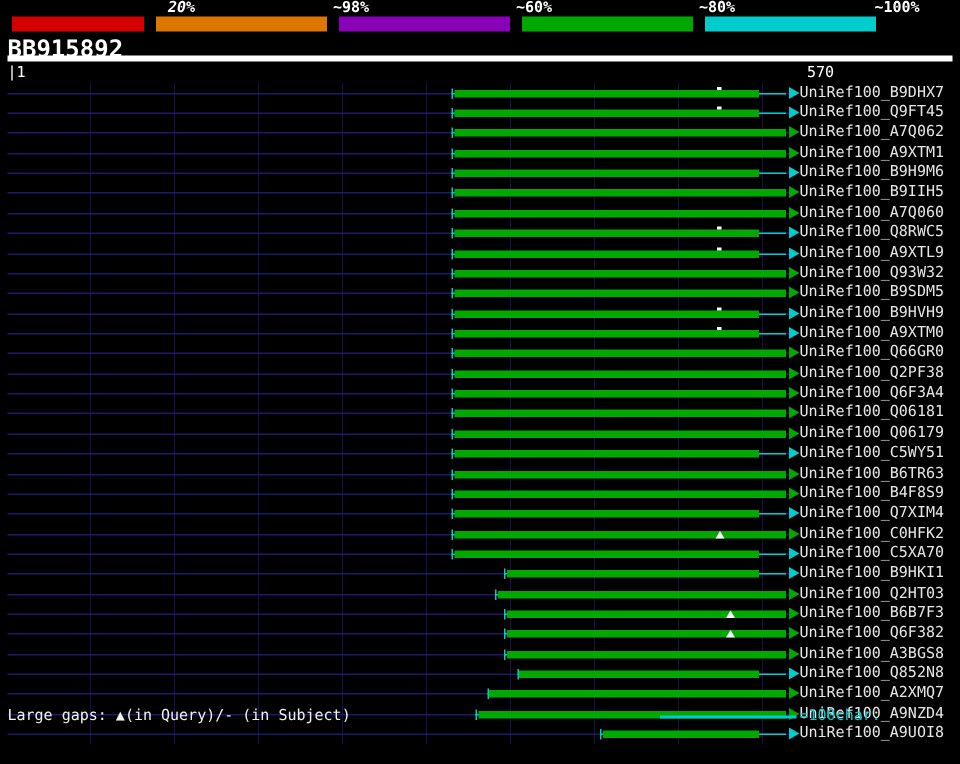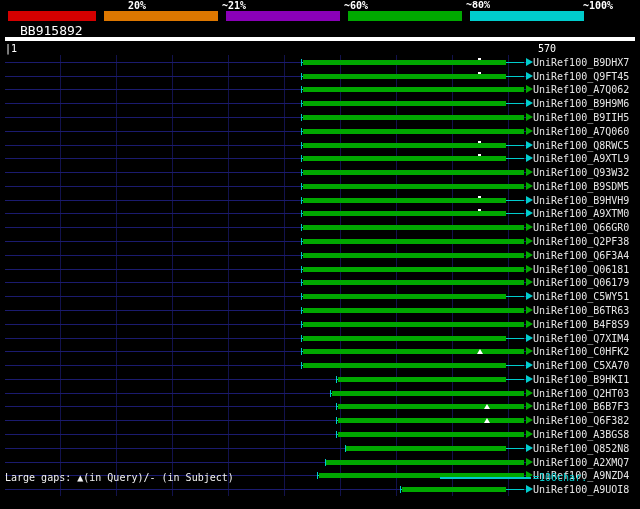--- a/index.html
+++ b/index.html
@@ -5,34 +5,34 @@
   * { margin:0; padding:0; box-sizing:border-box; }
   html,body { background:#000; }
   .screen {
     position:relative; width:640px; height:509px; background:#000;
     font-family:"DejaVu Sans Mono", monospace; color:#fff; overflow:hidden;
   }
   
   .scale-labels { position:absolute; top:0; left:0; width:100%; height:11px;
     font-size:10px; font-weight:bold; line-height:11px; }
   .scale-label { position:absolute; top:0; }
-  .scale-label:nth-child(1){ left:128px; }
+  .scale-label:nth-child(1){ left:112px;font-style:italic; }
   .scale-label:nth-child(2){ left:222px; }
   .scale-label:nth-child(3){ left:344px; }
-  .scale-label:nth-child(4){ left:466px;font-family:Liberation Mono, monospace; }
+  .scale-label:nth-child(4){ left:466px; }
   .scale-label:nth-child(5){ left:583px; }
   .scale-bar { position:absolute; top:11px; left:8px; height:10px; display:flex; gap:8px; }
   .scale-seg { height:10px; }
   .scale-seg:nth-child(1){ width:88px; }
   .scale-seg:nth-child(2){ width:114px; }
   .scale-seg:nth-child(3){ width:114px; }
   .scale-seg:nth-child(4){ width:114px; }
   .scale-seg:nth-child(5){ width:114px; }
   
-  .query-name { position:absolute; top:23px; left:20px; font-size:13px; font-weight:normal; }
+  .query-name { position:absolute; top:23px; left:5px; font-size:16px; font-weight:bold; }
   .query-bar { position:absolute; top:37px; left:5px; width:630px; height:4px; background:#fff; }
   .coords { position:absolute; top:43px; left:0; width:100%; height:11px; font-size:10px; line-height:11px; }
   .coord-start { position:absolute; left:5px; }
   .coord-end { position:absolute; left:538px; }
   
   .rows { position:absolute; top:55px; left:0; width:100%; height:441px;
     display:flex; flex-direction:column; }
   .grid { position:absolute; left:5px; top:0; width:521px; height:100%;
     background:repeating-linear-gradient(to right, transparent 0px, transparent 55px, #12124d 55px, #12124d 56px); }
   .row { position:relative; flex:1 1 0;padding-left:30px; }
@@ -54,21 +54,21 @@
   .ruler-line { position:absolute; left:440px; top:6px; height:2px; }
   .ruler-label { position:absolute; left:533px; }
 </style>
 </head>
 <body>
 
 <div class="screen">
 
   <div class="scale-labels">
       <div class="scale-label">20%</div>
-      <div class="scale-label">~21%</div>
+      <div class="scale-label">~98%</div>
       <div class="scale-label">~60%</div>
       <div class="scale-label">~80%</div>
       <div class="scale-label">~100%</div>
     </div>
   <div class="scale-bar">
       <div class="scale-seg" style="background: rgb(212, 0, 0);"></div>
       <div class="scale-seg" style="background: rgb(221, 119, 0);"></div>
       <div class="scale-seg" style="background: rgb(138, 0, 184);"></div>
       <div class="scale-seg" style="background: rgb(0, 168, 0);"></div>
       <div class="scale-seg" style="background: rgb(0, 204, 204);"></div>
@@ -110,20 +110,29 @@
           <div class="base" style="background: rgb(0, 204, 204);"></div>
           <div class="hsp" style="left: 1.82074px; width: 221.22px; background: rgb(0, 168, 0);"></div>
           <div class="arrow" style="border-left-color: rgb(0, 168, 0);"></div>
         </div>
         <div class="row-label">UniRef100_A7Q062</div>
       </div>
       <div class="row">
         <div class="aln" style="left: 300.96px; width: 223.04px;">
           <div class="tick" style="background: rgb(0, 204, 204);"></div>
           <div class="base" style="background: rgb(0, 204, 204);"></div>
+          <div class="hsp" style="left: 1.82074px; width: 221.22px; background: rgb(0, 168, 0);"></div>
+          <div class="arrow" style="border-left-color: rgb(0, 168, 0);"></div>
+        </div>
+        <div class="row-label">UniRef100_A9XTM1</div>
+      </div>
+      <div class="row">
+        <div class="aln" style="left: 300.96px; width: 223.04px;">
+          <div class="tick" style="background: rgb(0, 204, 204);"></div>
+          <div class="base" style="background: rgb(0, 204, 204);"></div>
           <div class="hsp" style="left: 1.82074px; width: 203.012px; background: rgb(0, 168, 0);"></div>
           <div class="arrow" style="border-left-color: rgb(0, 204, 204);"></div>
         </div>
         <div class="row-label">UniRef100_B9H9M6</div>
       </div>
       <div class="row">
         <div class="aln" style="left: 300.96px; width: 223.04px;">
           <div class="tick" style="background: rgb(0, 204, 204);"></div>
           <div class="base" style="background: rgb(0, 204, 204);"></div>
           <div class="hsp" style="left: 1.82074px; width: 221.22px; background: rgb(0, 168, 0);"></div>

